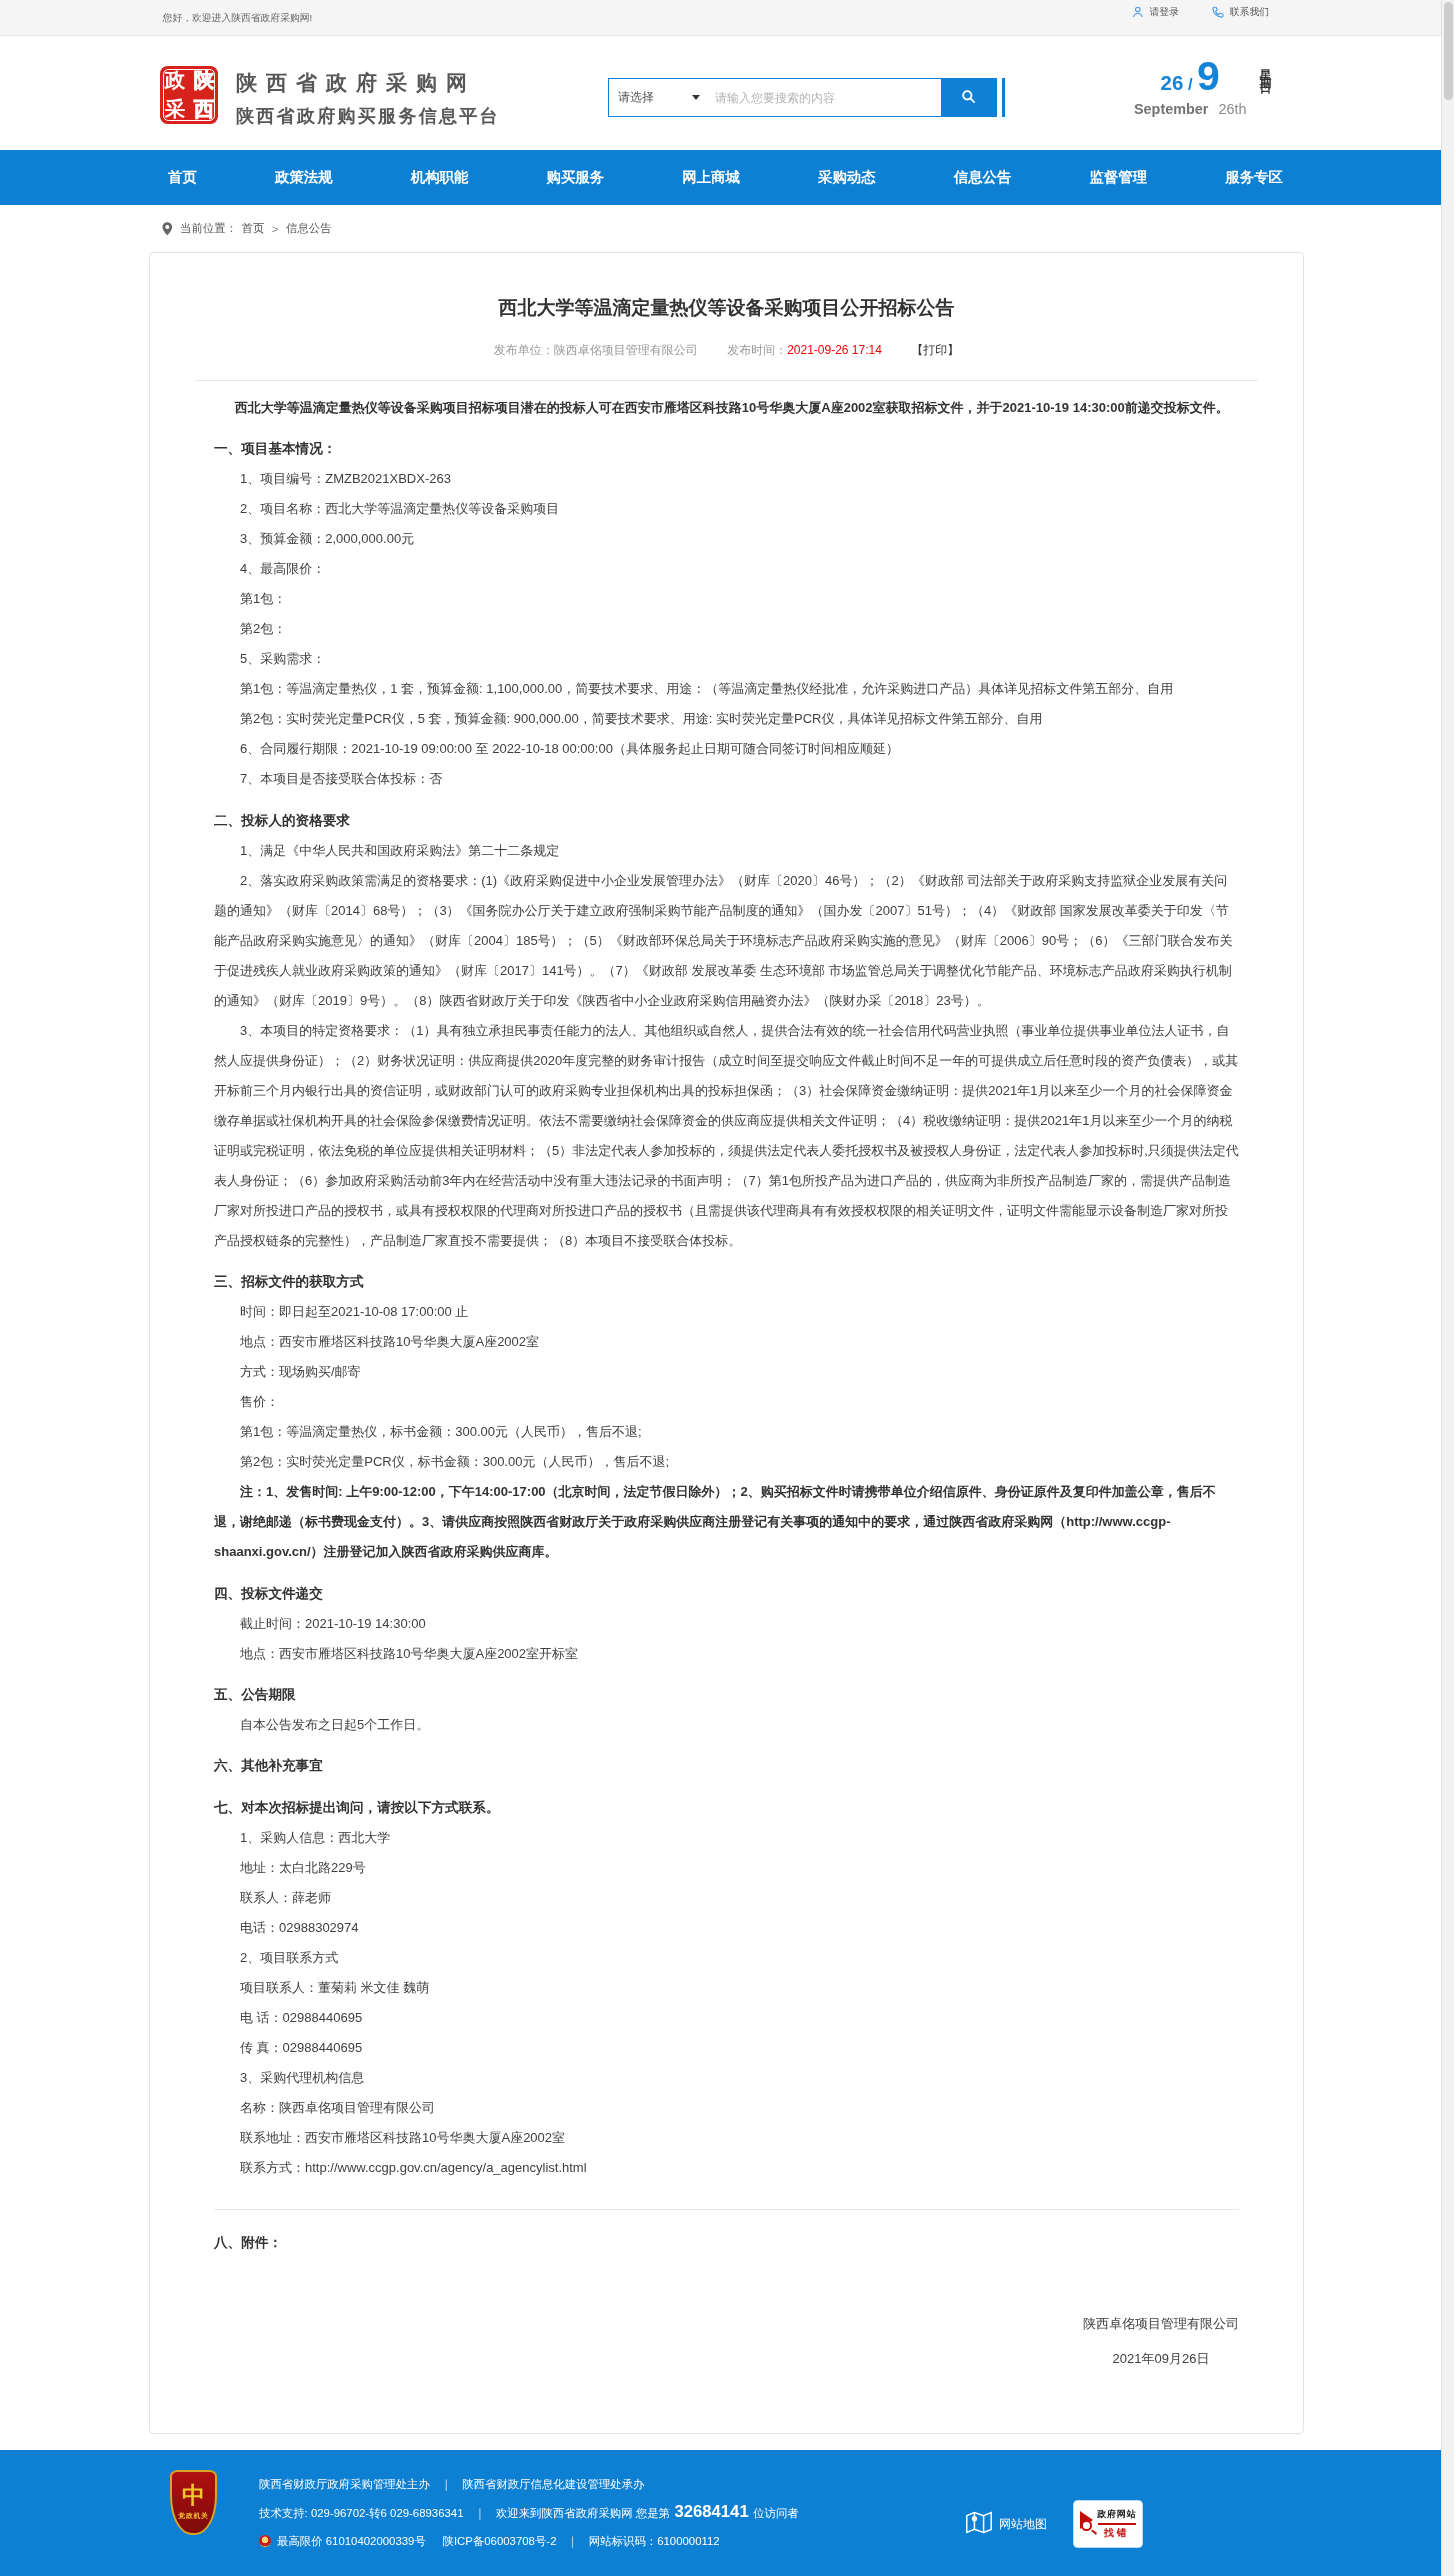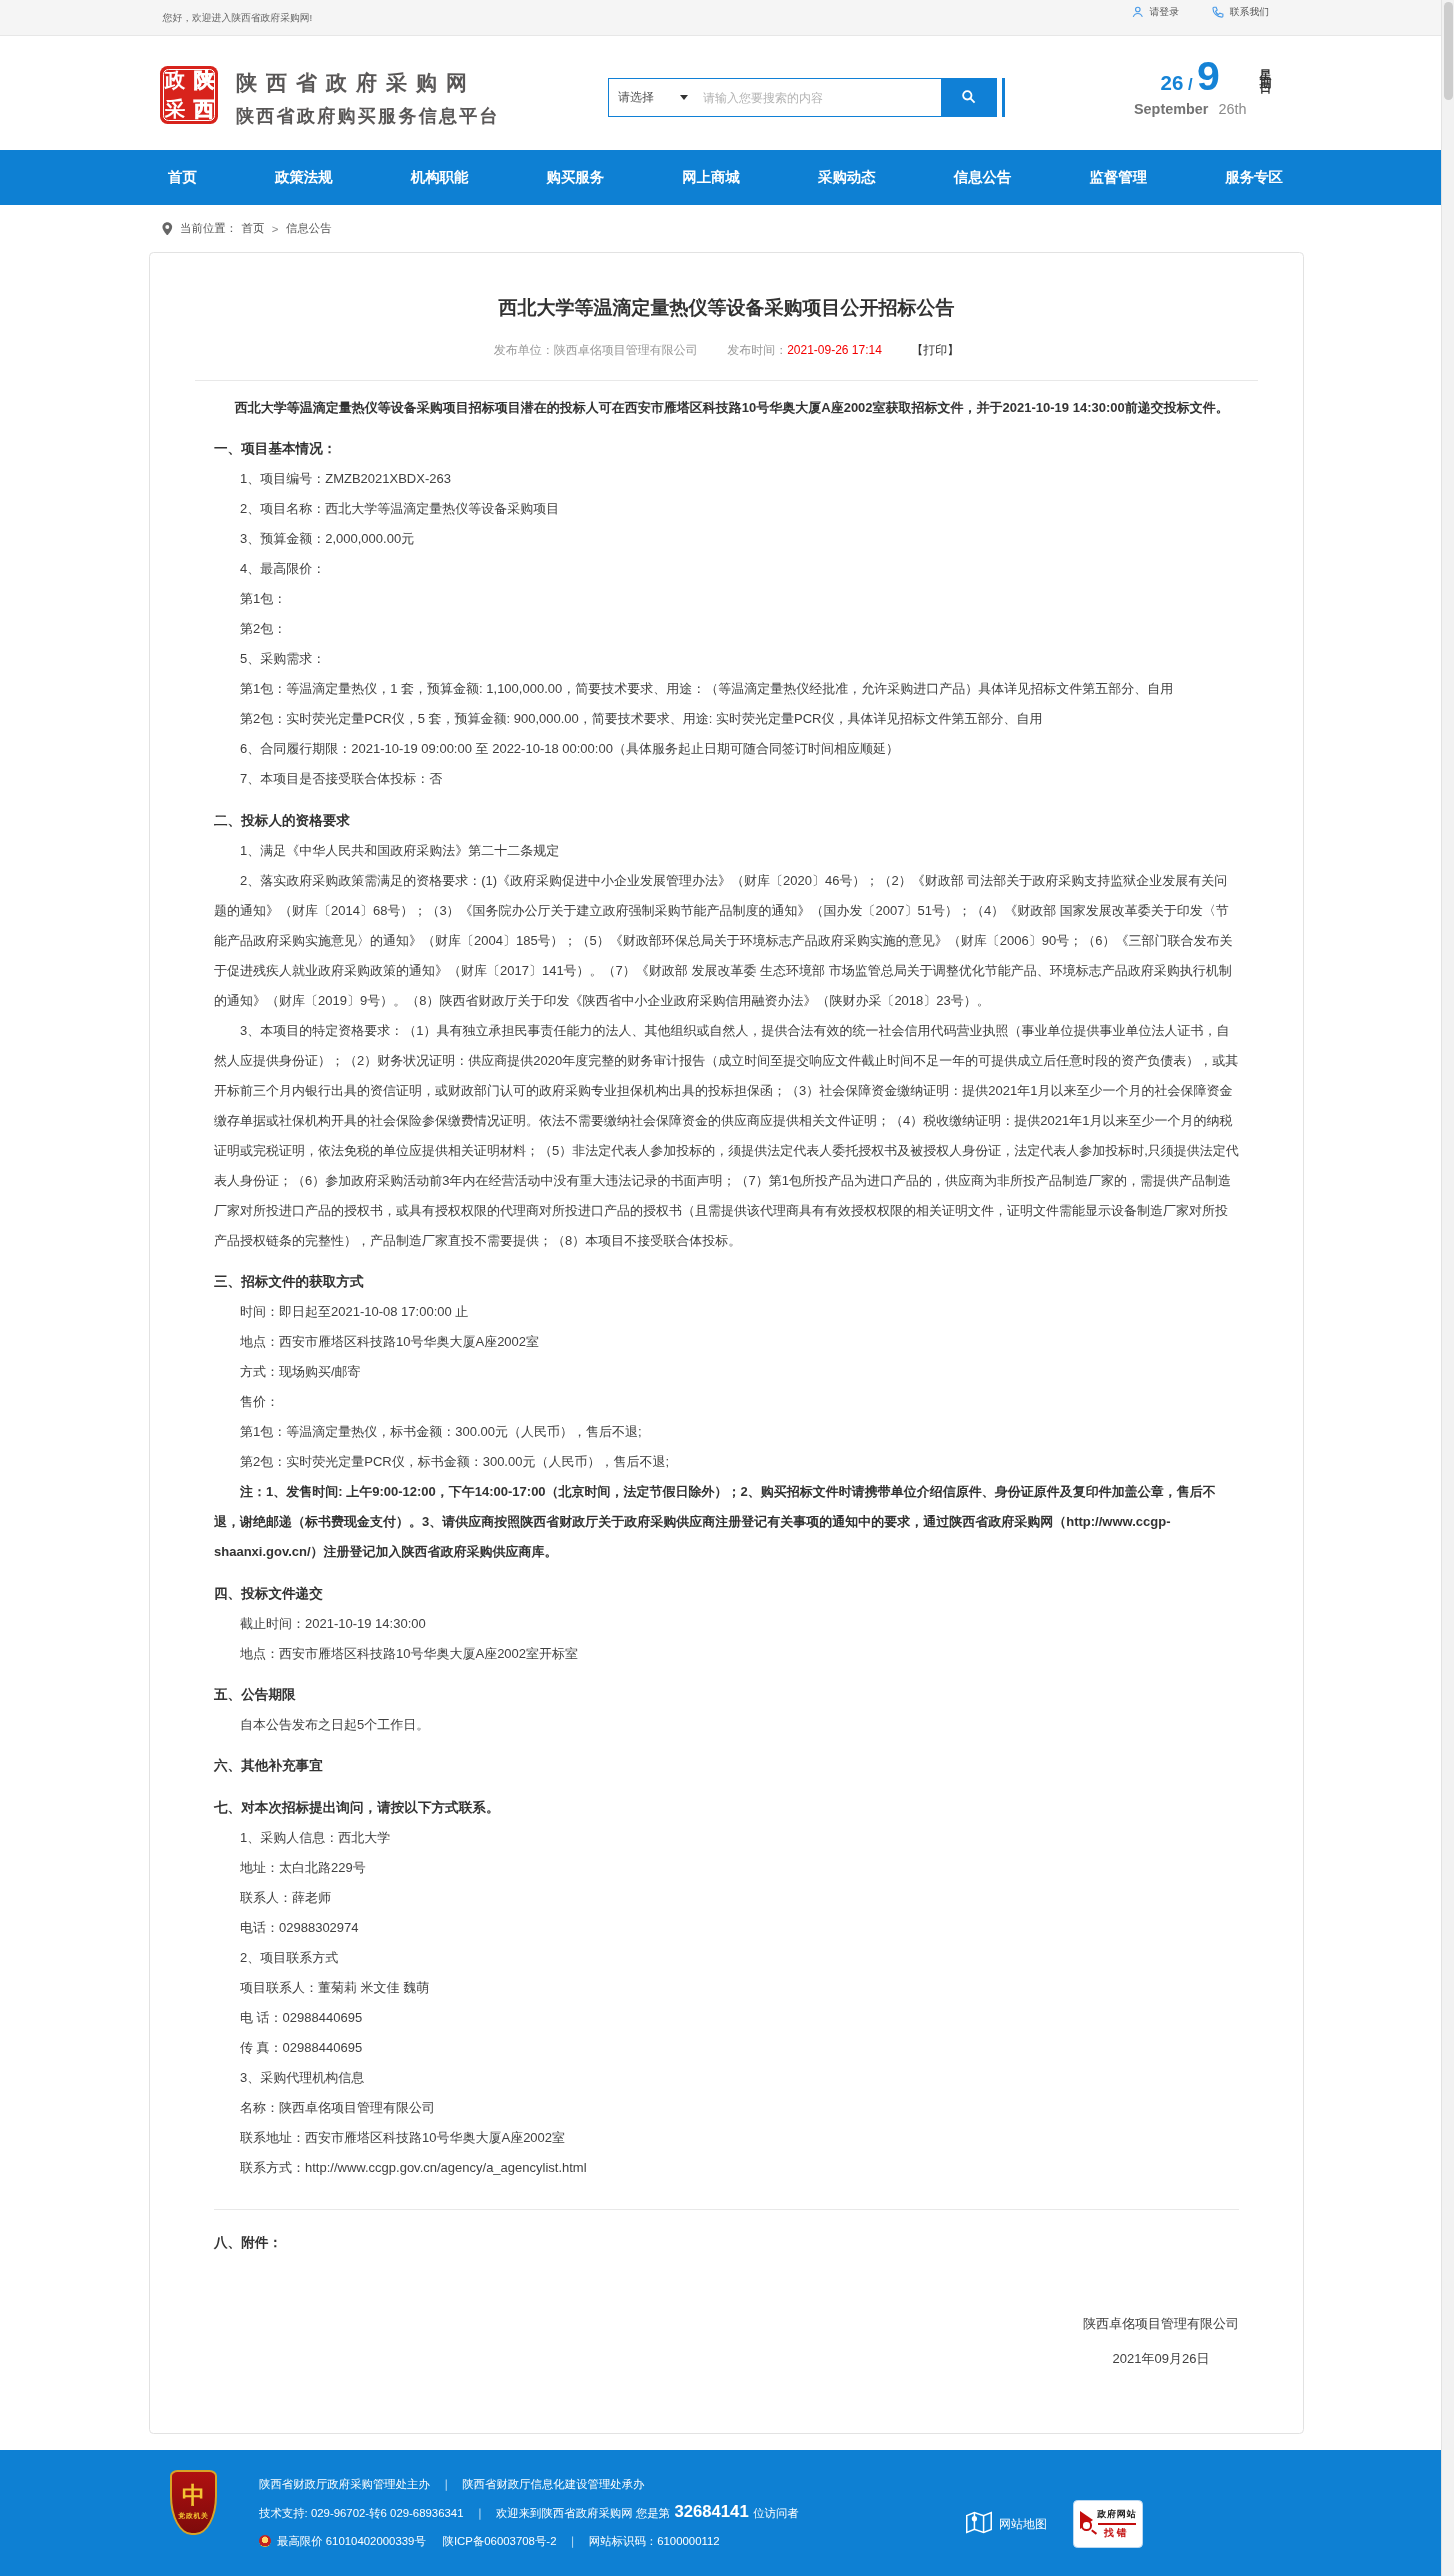--- a/index.html
+++ b/index.html
@@ -28,21 +28,21 @@
           display:grid; grid-template-columns:1fr 1fr; grid-template-rows:1fr 1fr; }
   .logo::after { content:""; position:absolute; inset:3px; border:1.5px solid #fff; border-radius:5.3px; pointer-events:none; }
   .logo span { display:flex; align-items:center; justify-content:center; font-size:20.5px; font-weight:700; color:#fff; line-height:1; }
   .logo .hollow { color:rgba(255,255,255,.28); -webkit-text-stroke:0.8px #fff; }
   .site-titles { position:absolute; left:87px; top:33px; }
   .site-name { font-size:21px; font-weight:700; color:#595757; letter-spacing:9px; white-space:nowrap; }
   .site-sub  { font-size:18px; font-weight:700; color:#595757; letter-spacing:2.3px; margin-top:6.8px; white-space:nowrap; }
 
   .search { position:absolute; left:459px; top:42px; display:flex; align-items:center; }
   .search-box { display:flex; align-items:stretch; width:389px; height:39px; border:1.5px solid #1080d6; background:#fff; }
-  .search-select { display:flex; align-items:center; gap:26px; padding:0 10.6px 0 9px; font-size:12px; color:#555; cursor:pointer; }
+  .search-select { display:flex; align-items:center; gap:38px; padding:0 10.6px 0 9px; font-size:12px; color:#555; cursor:pointer; }
   .caret { width:0; height:0; border-left:4.5px solid transparent; border-right:4.5px solid transparent; border-top:5.3px solid #333; }
   .search-input { flex:1; border:0; outline:none; font-size:12px; color:#333; padding:0 4.5px; font-family:inherit; }
   .search-input::placeholder { color:#b3b3b3; }
   .search-btn { width:55px; background:#1080d6; border:0; display:flex; align-items:center; justify-content:center; cursor:pointer; }
   .search-accent { width:3px; height:39px; background:#1080d6; margin-left:4.5px; }
 
   .date-widget { position:absolute; left:985px; top:19.7px; display:flex; gap:10px; }
   .date-nums { display:flex; align-items:baseline; gap:4.5px; color:#1583d6; justify-content:center; }
   .date-day { font-size:20.5px; font-weight:700; }
   .date-slash { font-size:16.7px; font-weight:700; }

